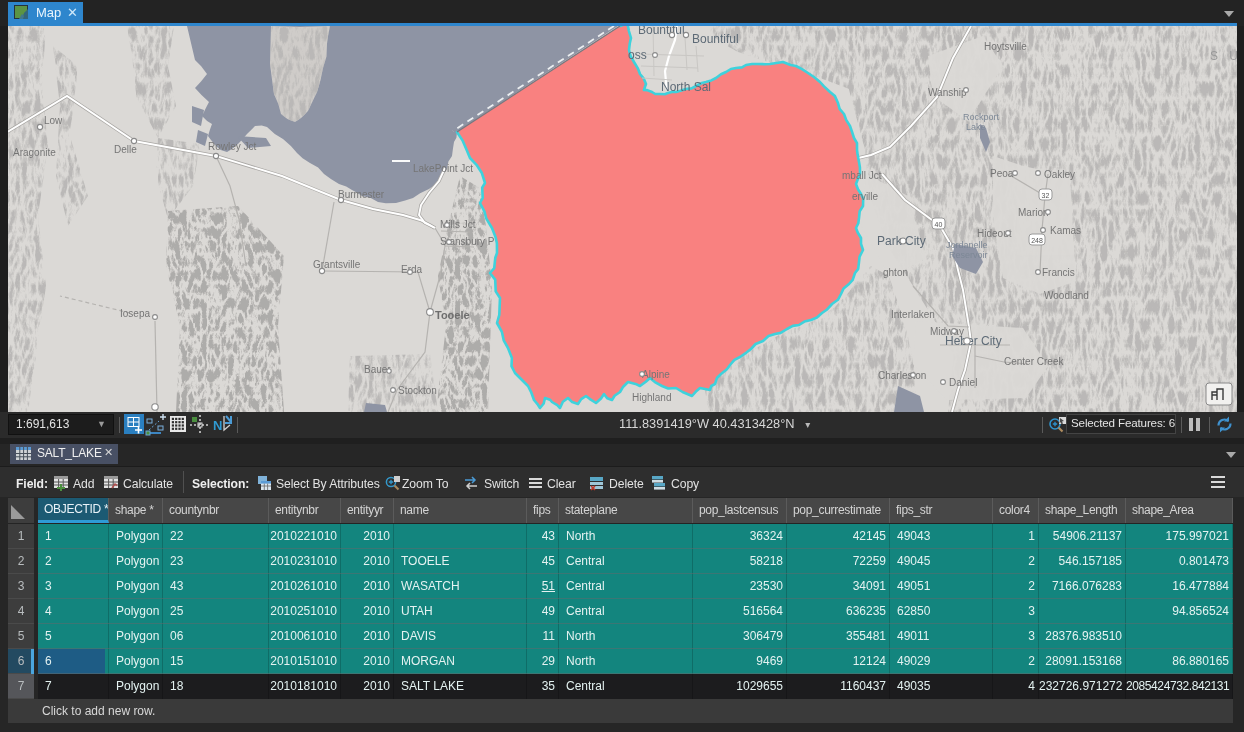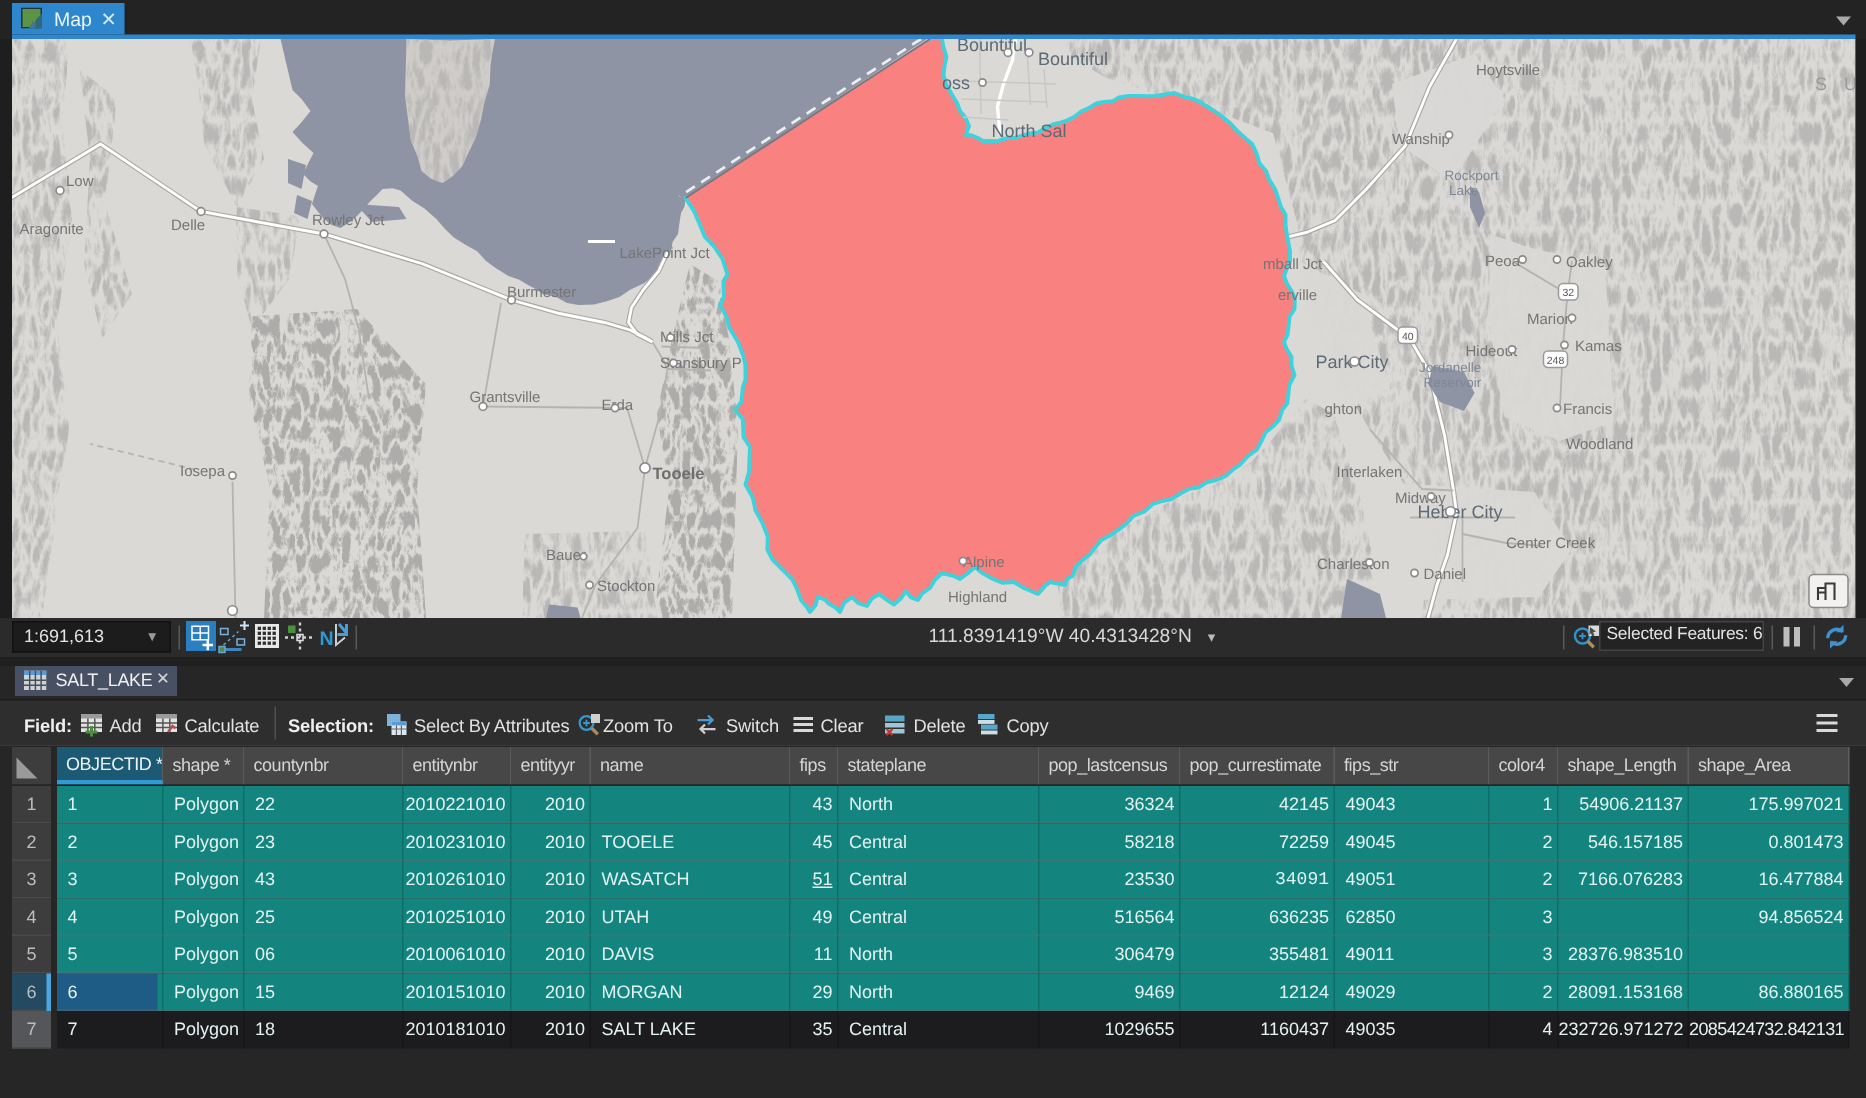--- a/index.html
+++ b/index.html
@@ -503,21 +503,21 @@
 <div class="rowbg" style="top:77px;background:#13857e;"></div>
 <div class="cell cl" style="left:38px;top:77px;width:67px;">3</div>
 <div class="cell cl" style="left:109px;top:77px;width:50px;">Polygon</div>
 <div class="cell cl" style="left:163px;top:77px;width:102px;">43</div>
 <div class="cell cr" style="left:269px;top:77px;width:68px;">2010261010</div>
 <div class="cell cr" style="left:341px;top:77px;width:49px;">2010</div>
 <div class="cell cl" style="left:394px;top:77px;width:129px;">WASATCH</div>
 <div class="cell cr" style="left:527px;top:77px;width:28px;text-decoration:underline;">51</div>
 <div class="cell cl" style="left:559px;top:77px;width:130px;">Central</div>
 <div class="cell cr" style="left:693px;top:77px;width:90px;">23530</div>
-<div class="cell cr" style="left:787px;top:77px;width:99px;font-family:Liberation Mono, monospace;">34091</div>
+<div class="cell cr" style="left:787px;top:77px;width:99px;">34091</div>
 <div class="cell cl" style="left:890px;top:77px;width:99px;">49051</div>
 <div class="cell cr" style="left:993px;top:77px;width:42px;">2</div>
 <div class="cell cr" style="left:1039px;top:77px;width:83px;">7166.076283</div>
 <div class="cell cr" style="left:1126px;top:77px;width:103px;">16.477884</div>
       <div class="gut" style="top:102px;">4</div>
 <div class="rowbg" style="top:102px;background:#13857e;"></div>
 <div class="cell cl" style="left:38px;top:102px;width:67px;">4</div>
 <div class="cell cl" style="left:109px;top:102px;width:50px;">Polygon</div>
 <div class="cell cl" style="left:163px;top:102px;width:102px;">25</div>
 <div class="cell cr" style="left:269px;top:102px;width:68px;">2010251010</div>
@@ -594,13 +594,14 @@
 <div style="position:absolute;left:1038px;top:27px;width:1px;height:175px;background:rgba(0,0,0,0.18)"></div>
 <div style="position:absolute;left:1125px;top:27px;width:1px;height:175px;background:rgba(0,0,0,0.18)"></div>
 <div style="position:absolute;left:1232px;top:27px;width:1px;height:175px;background:rgba(0,0,0,0.18)"></div>
    <div style="position:absolute;left:8px;top:26px;width:1225px;height:1px;background:#242424"></div>
    <div style="position:absolute;left:38px;top:51px;width:1195px;height:1px;background:rgba(95,105,108,0.55)"></div>
 <div style="position:absolute;left:38px;top:76px;width:1195px;height:1px;background:rgba(95,105,108,0.55)"></div>
 <div style="position:absolute;left:38px;top:101px;width:1195px;height:1px;background:rgba(95,105,108,0.55)"></div>
 <div style="position:absolute;left:38px;top:126px;width:1195px;height:1px;background:rgba(95,105,108,0.55)"></div>
 <div style="position:absolute;left:38px;top:151px;width:1195px;height:1px;background:rgba(95,105,108,0.55)"></div>
 <div style="position:absolute;left:38px;top:176px;width:1195px;height:1px;background:rgba(95,105,108,0.55)"></div>
+   <div id="addrow"><span style="margin-left:34px">Click to add new row.</span></div>
  </div>
 </div>
 </body></html>

